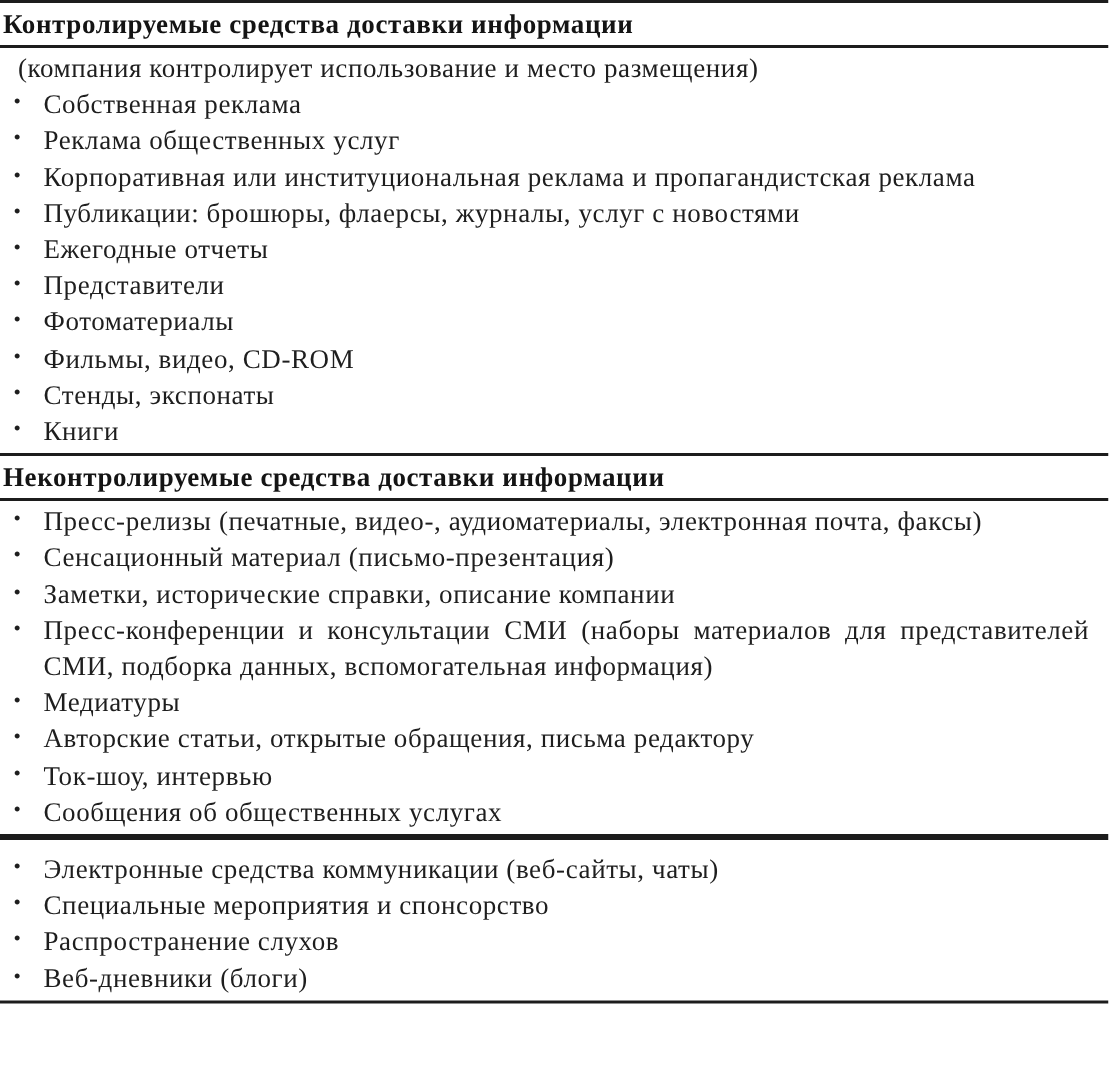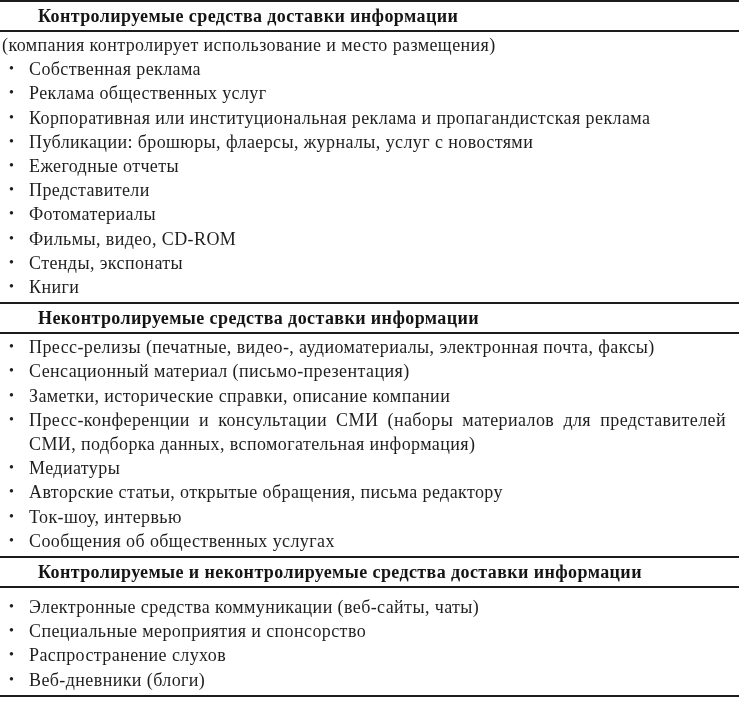--- a/index.html
+++ b/index.html
@@ -27,31 +27,30 @@
       background: #1c1c1c;
       width: 100%;
     }
     .section-header {
       font-weight: 700;
       font-size: 18px;
       line-height: 20px;
       padding: 4px 2px 4px 2px;
       color: #141414;
       white-space: nowrap;
-      margin-left: 36px;
     }
     .section-body {
       padding: 1px 0 3px 0;
     }
     .section-body.extra-top {
       padding-top: 7px;
     }
     .subtitle {
       line-height: 24.2px;
-      padding-left: 2px;
+      padding-left: 12px;
     }
     ul.items {
       margin: 0;
       padding: 0;
       list-style: none;
     }
     li.item {
       display: flex;
       align-items: flex-start;
       line-height: 24.2px;
@@ -158,21 +157,20 @@
           <span class="item-text">Ток-шоу, интервью</span>
         </li>
       <li class="item">
           <span class="bullet">•</span>
           <span class="item-text">Сообщения об общественных услугах</span>
         </li>
     </ul>
   </div>
   <div class="rule"></div>
 
-  <div class="section-header">Контролируемые и неконтролируемые средства доставки информации</div>
   <div class="rule"></div>
   <div class="section-body extra-top">
     <ul class="items">
       <li class="item">
           <span class="bullet">•</span>
           <span class="item-text">Электронные средства коммуникации (веб-сайты, чаты)</span>
         </li>
       <li class="item">
           <span class="bullet">•</span>
           <span class="item-text">Специальные мероприятия и спонсорство</span>

